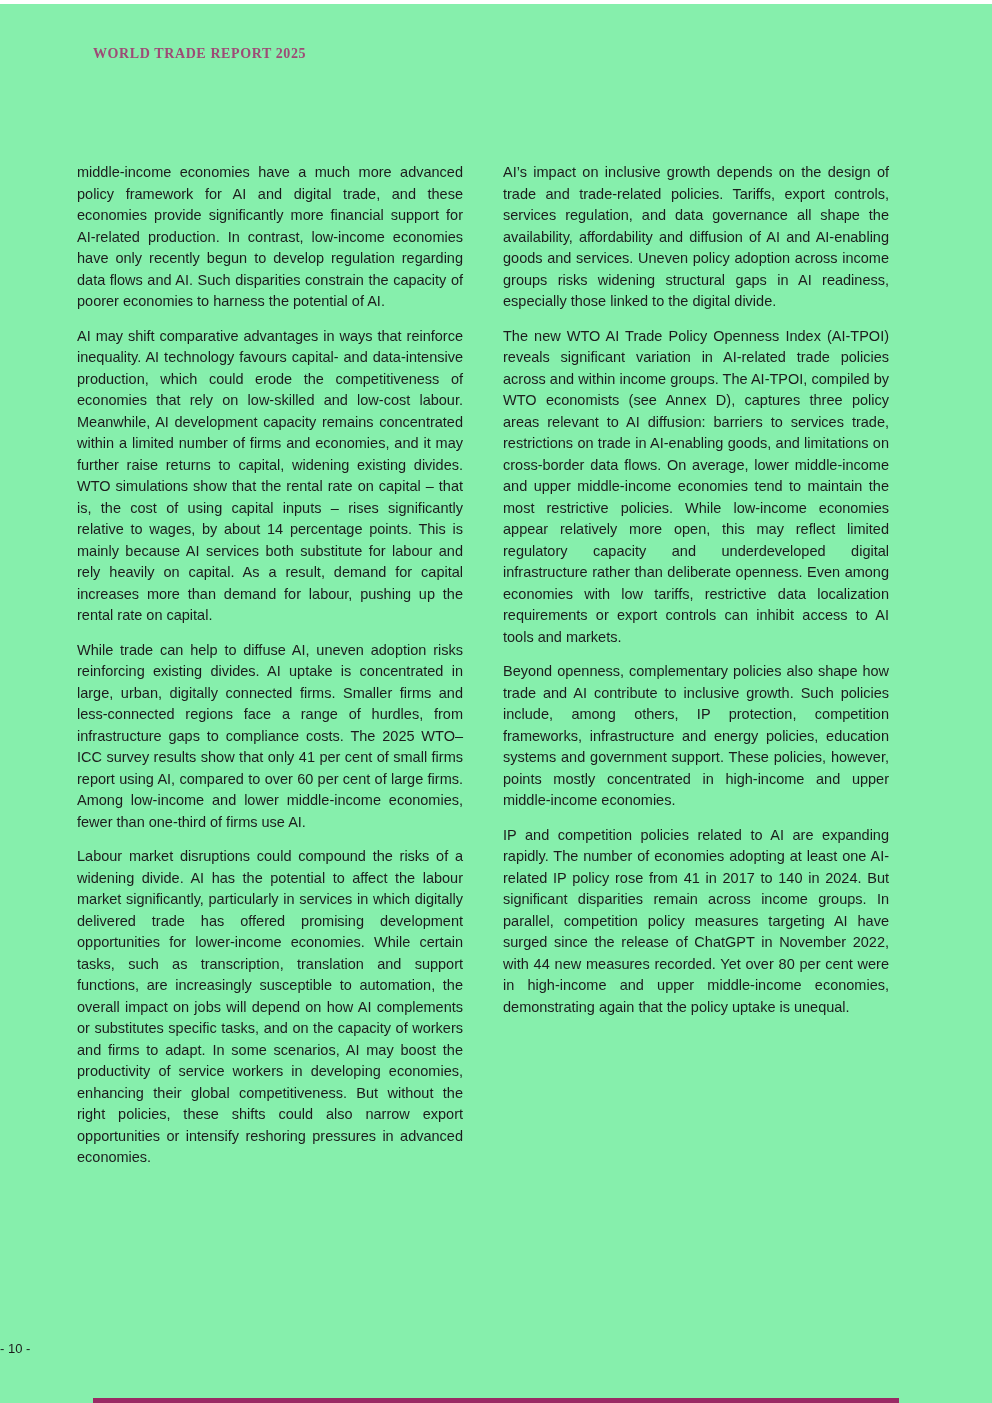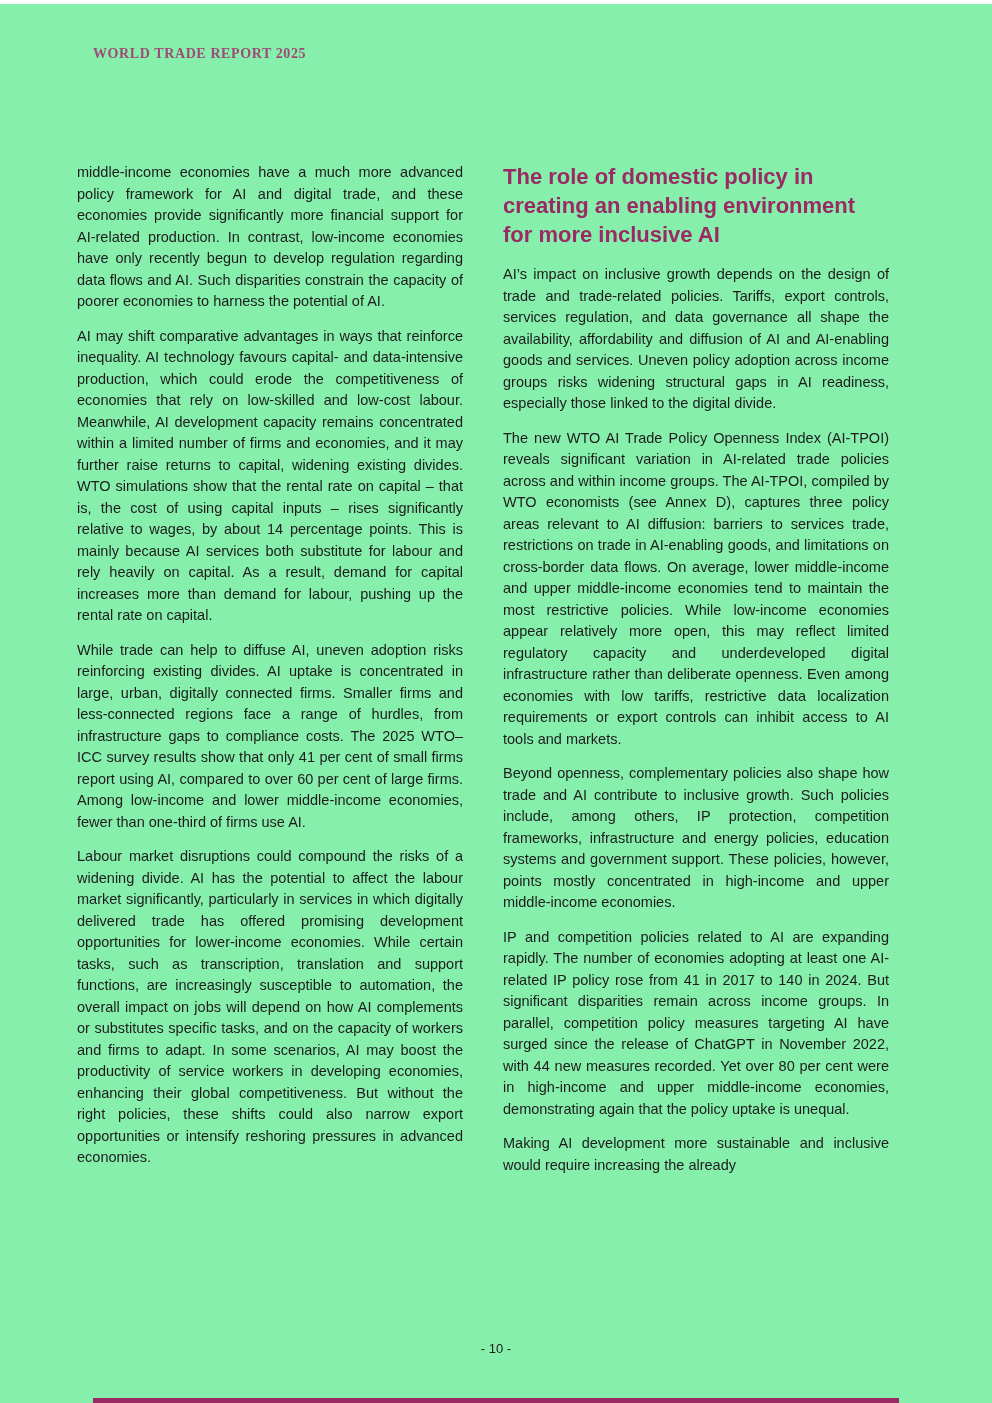--- a/index.html
+++ b/index.html
@@ -46,21 +46,20 @@
     font-weight: bold;
     color: #9a2a64;
     text-align: left;
     margin-bottom: 15px;
   }
   .page-number {
     position: absolute;
     left: 0;
     width: 992px;
     top: 1337px;
-    text-align: center;
     font-size: 13px;
     color: #1c1c1c;
   }
   .footer-rule {
     position: absolute;
     left: 93px;
     bottom: 0;
     width: 806px;
     height: 9px;
     background: #9a2a64;
@@ -79,31 +78,29 @@
       <p><span>middle-income economies have a much more advanced policy framework for AI and digital trade, and these economies provide significantly more financial support for AI-related production. In contrast, low-income economies have only recently begun to develop regulation regarding data flows and AI. Such disparities constrain the capacity of poorer economies to harness the potential of AI.</span></p>
 
       <p><b>AI may shift comparative advantages in ways that reinforce inequality.</b> <span>AI technology favours capital- and data-intensive production, which could erode the competitiveness of economies that rely on low-skilled and low-cost labour. Meanwhile, AI development capacity remains concentrated within a limited number of firms and economies, and it may further raise returns to capital, widening existing divides. WTO simulations show that the rental rate on capital – that is, the cost of using capital inputs – rises significantly relative to wages, by about 14 percentage points. This is mainly because AI services both substitute for labour and rely heavily on capital. As a result, demand for capital increases more than demand for labour, pushing up the rental rate on capital.</span></p>
 
       <p><b>While trade can help to diffuse AI, uneven adoption risks reinforcing existing divides.</b> <span>AI uptake is concentrated in large, urban, digitally connected firms. Smaller firms and less-connected regions face a range of hurdles, from infrastructure gaps to compliance costs. The 2025 WTO–ICC survey results show that only 41 per cent of small firms report using AI, compared to over 60 per cent of large firms. Among low-income and lower middle-income economies, fewer than one-third of firms use AI.</span></p>
 
       <p><b>Labour market disruptions could compound the risks of a widening divide.</b> <span>AI has the potential to affect the labour market significantly, particularly in services in which digitally delivered trade has offered promising development opportunities for lower-income economies. While certain tasks, such as transcription, translation and support functions, are increasingly susceptible to automation, the overall impact on jobs will depend on how AI complements or substitutes specific tasks, and on the capacity of workers and firms to adapt. In some scenarios, AI may boost the productivity of service workers in developing economies, enhancing their global competitiveness. But without the right policies, these shifts could also narrow export opportunities or intensify reshoring pressures in advanced economies.</span></p>
     </div>
 
     <div class="col">
-      <div class="section-heading">The role of domestic policy in creating an enabling environment for more inclusive AI</div>
 
       <p><b>AI’s impact on inclusive growth depends on the design of trade and trade-related policies.</b> <span>Tariffs, export controls, services regulation, and data governance all shape the availability, affordability and diffusion of AI and AI-enabling goods and services. Uneven policy adoption across income groups risks widening structural gaps in AI readiness, especially those linked to the digital divide.</span></p>
 
       <p><b>The new WTO AI Trade Policy Openness Index (AI-TPOI) reveals significant variation in AI-related trade policies across and within income groups.</b> <span>The AI-TPOI, compiled by WTO economists (see Annex D), captures three policy areas relevant to AI diffusion: barriers to services trade, restrictions on trade in AI-enabling goods, and limitations on cross-border data flows. On average, lower middle-income and upper middle-income economies tend to maintain the most restrictive policies. While low-income economies appear relatively more open, this may reflect limited regulatory capacity and underdeveloped digital infrastructure rather than deliberate openness. Even among economies with low tariffs, restrictive data localization requirements or export controls can inhibit access to AI tools and markets.</span></p>
 
       <p><b>Beyond openness, complementary policies also shape how trade and AI contribute to inclusive growth.</b> <span>Such policies include, among others, IP protection, competition frameworks, infrastructure and energy policies, education systems and government support. These policies, however, points mostly concentrated in high-income and upper middle-income economies.</span></p>
 
       <p><b>IP and competition policies related to AI are expanding rapidly.</b> <span>The number of economies adopting at least one AI-related IP policy rose from 41 in 2017 to 140 in 2024. But significant disparities remain across income groups. In parallel, competition policy measures targeting AI have surged since the release of ChatGPT in November 2022, with 44 new measures recorded. Yet over 80 per cent were in high-income and upper middle-income economies, demonstrating again that the policy uptake is unequal.</span></p>
 
-      <p><b>Making AI development more sustainable and inclusive would require increasing the already</b></p>
     </div>
 
   </div>
 
   <div class="page-number">- 10 -</div>
 
   <div class="footer-rule"></div>
 
 </div>
 

